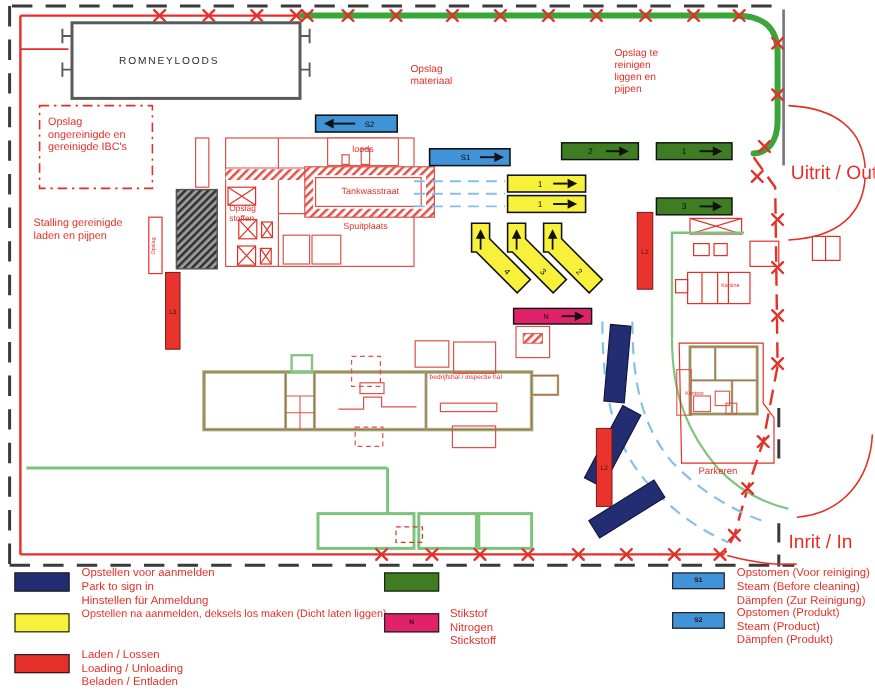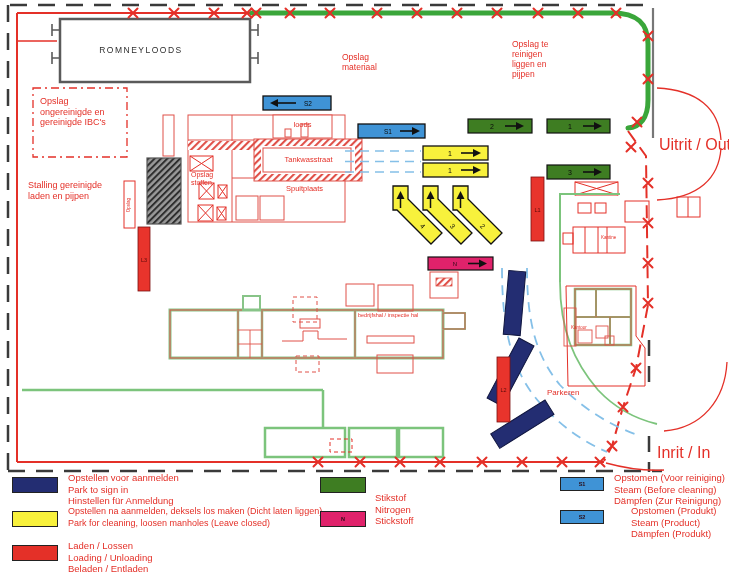--- a/index.html
+++ b/index.html
@@ -306,73 +306,72 @@
 <div class="lbl center" style="left:263px;top:149px;width:91px;height:22px;font-size:7.5px;">Tankwasstraat</div>
 
 <div class="lbl" style="left:286px;top:185px;width:60px;font-size:7.5px;">Spuitplaats</div>
 
 <div class="lbl" style="left:358px;top:312px;width:90px;font-size:5.5px;white-space:nowrap;">bedrijfshal / inspectie hal</div>
 
 <div class="lbl" style="left:601px;top:235px;width:26px;font-size:4.5px;">Kantine</div>
 
 <div class="lbl" style="left:571px;top:325px;width:30px;font-size:4.5px;">Kantoor</div>
 
-<div class="lbl" style="left:547px;top:388px;width:50px;font-size:8px;">Parkeren</div>
+<div class="lbl" style="left:582px;top:388px;width:50px;font-size:8px;">Parkeren</div>
 
 <div class="lbl" style="left:659px;top:136px;font-size:16px;white-space:nowrap;">Uitrit / Out</div>
 
 <div class="lbl" style="left:657px;top:444px;font-size:16px;white-space:nowrap;text-align:right;">Inrit / In</div>
 
 <div>
 
   <div class="legend-swatch" style="left:12px;top:477px;width:44px;height:14px;background:#232d72;"></div>
   <div class="legend-text" style="left:68px;top:472px;">
     <div>Opstellen voor aanmelden</div>
     <div>Park to sign in</div>
     <div>Hinstellen für Anmeldung</div>
   </div>
 
   <div class="legend-swatch" style="left:12px;top:511px;width:44px;height:14px;background:#f8f13c;"></div>
   <div class="legend-text" style="left:68px;top:506px;font-size:9px;">
     <div>Opstellen na aanmelden, deksels los maken (Dicht laten liggen)</div>
-    <div>Park for cleaning, loosen manholes (Leave closed)</div>
   </div>
 
   <div class="legend-swatch" style="left:12px;top:545px;width:44px;height:14px;background:#e43028;"></div>
   <div class="legend-text" style="left:68px;top:540px;">
     <div>Laden / Lossen</div>
     <div>Loading / Unloading</div>
     <div>Beladen / Entladen</div>
   </div>
 
   <div class="legend-swatch" style="left:320px;top:477px;width:44px;height:14px;background:#3e7d22;"></div>
   <div class="legend-text" style="left:375px;top:472px;">
   </div>
 
   <div class="legend-swatch" style="left:320px;top:511px;width:44px;height:14px;background:#e0226b;">
     <span>N</span>
   </div>
-  <div class="legend-text" style="left:375px;top:492px;">
+  <div class="legend-text" style="left:375px;top:506px;">
     <div>Stikstof</div>
     <div>Nitrogen</div>
     <div>Stickstoff</div>
   </div>
 
   <div class="legend-swatch" style="left:560px;top:477px;width:42px;height:12px;background:#3f93d6;">
     <span>S1</span>
   </div>
   <div class="legend-text" style="left:614px;top:472px;">
     <div>Opstomen (Voor reiniging)</div>
     <div>Steam (Before cleaning)</div>
     <div>Dämpfen (Zur Reinigung)</div>
   </div>
 
   <div class="legend-swatch" style="left:560px;top:510px;width:42px;height:12px;background:#3f93d6;">
     <span>S2</span>
   </div>
-  <div class="legend-text" style="left:631px;top:505px;">
+  <div class="legend-text" style="left:614px;top:505px;">
     <div>Opstomen (Produkt)</div>
     <div>Steam (Product)</div>
     <div>Dämpfen (Produkt)</div>
   </div>
 </div>
 
 </div>
 
 </body></html>

